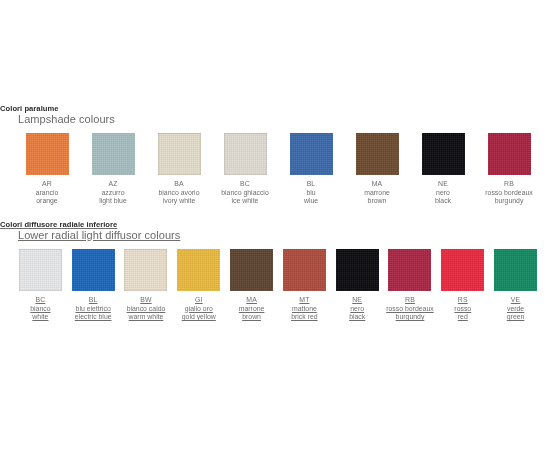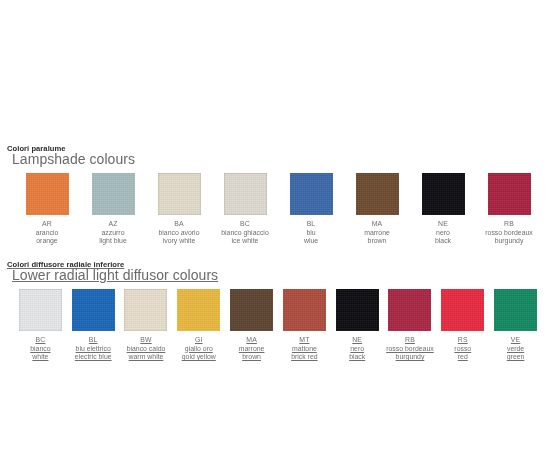--- a/index.html
+++ b/index.html
@@ -24,32 +24,30 @@
   
   .section {
     position: absolute;
     left: 0;
     width: 550px;
   }
   #section-lampshade { top: 104px; }
   #section-diffusor  { top: 220px; text-decoration: underline; }
 
   .section-heading {
-    padding-left: 7px;
     font-size: 7.6px;
     font-weight: bold;
     color: #2b2b2b;
     letter-spacing: 0.05px;
     line-height: 10px;
     white-space: nowrap;
-    margin-top: 40px;
   }
   .section-subheading {
-    padding-left: 12px;
-    font-size: 14px;
+    padding-left: 18px;
+    font-size: 11px;
     font-weight: normal;
     color: #6a6a6a;
     letter-spacing: 0.05px;
     line-height: 10px;
     white-space: nowrap;
   }
 
   
   .swatch-row {
     display: flex;

